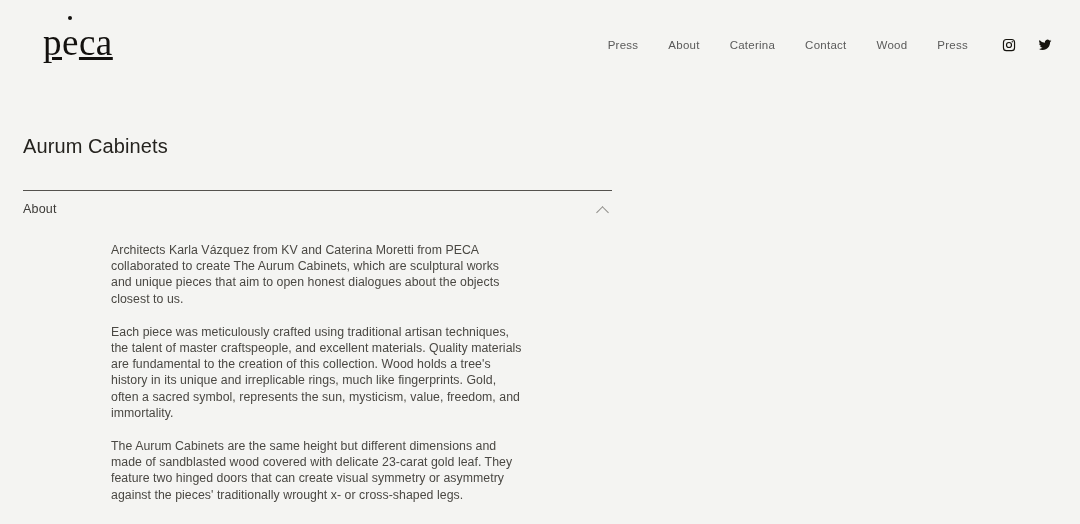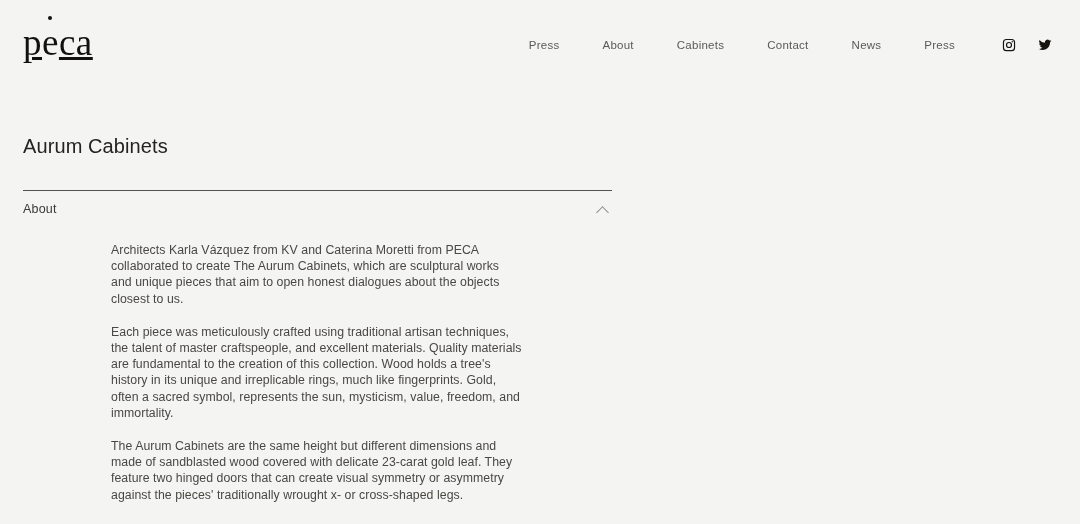--- a/index.html
+++ b/index.html
@@ -14,20 +14,21 @@
     -webkit-font-smoothing: antialiased;
     overflow: hidden;
   }
 
   
   .site-header {
     position: relative;
     height: 92px;
     display: flex;
     align-items: flex-start;
+    margin-left: 20px;
   }
   .logo {
     position: absolute;
     left: 23px;
     top: 24px;
     font-family: "Liberation Serif", "DejaVu Serif", serif;
     font-size: 37px;
     line-height: 1;
     color: #13110f;
     letter-spacing: 0.5px;
@@ -49,21 +50,20 @@
     margin-left: -2px;
     top: -8px;
   }
 
   .main-nav {
     position: absolute;
     right: 28px;
     top: 38px;
     display: flex;
     align-items: center;
-    gap: 13px;
   }
   .nav-link {
     font-size: 11.5px;
     color: #5a5a5a;
     letter-spacing: 0.25px;
     text-decoration: none;
     margin-left: 30px;
     white-space: nowrap;
     cursor: pointer;
   }
@@ -146,23 +146,23 @@
 </head>
 <body>
 
 <div class="site-header">
 
   <a class="logo" href="#"><span>p</span><span class="dotted">e</span><span>ca</span></a>
 
   <nav class="main-nav">
     <a class="nav-link" href="#">Press</a>
     <a class="nav-link" href="#">About</a>
-    <a class="nav-link" href="#">Cabinets</a>
+    <a class="nav-link" href="#">Caterina</a>
     <a class="nav-link" href="#">Contact</a>
-    <a class="nav-link" href="#">News</a>
+    <a class="nav-link" href="#">Wood</a>
     <a class="nav-link" href="#">Press</a>
 
     <span class="nav-icons">
       <a class="nav-icon" href="#">
         <svg width="14" height="14" viewBox="0 0 24 24" fill="none" stroke="currentColor" stroke-width="2">
           <rect x="2.5" y="2.5" width="19" height="19" rx="5"></rect>
           <circle cx="12" cy="12" r="4.3"></circle>
           <circle cx="17.6" cy="6.4" r="1.15" fill="currentColor" stroke="none"></circle>
         </svg>
       </a>

